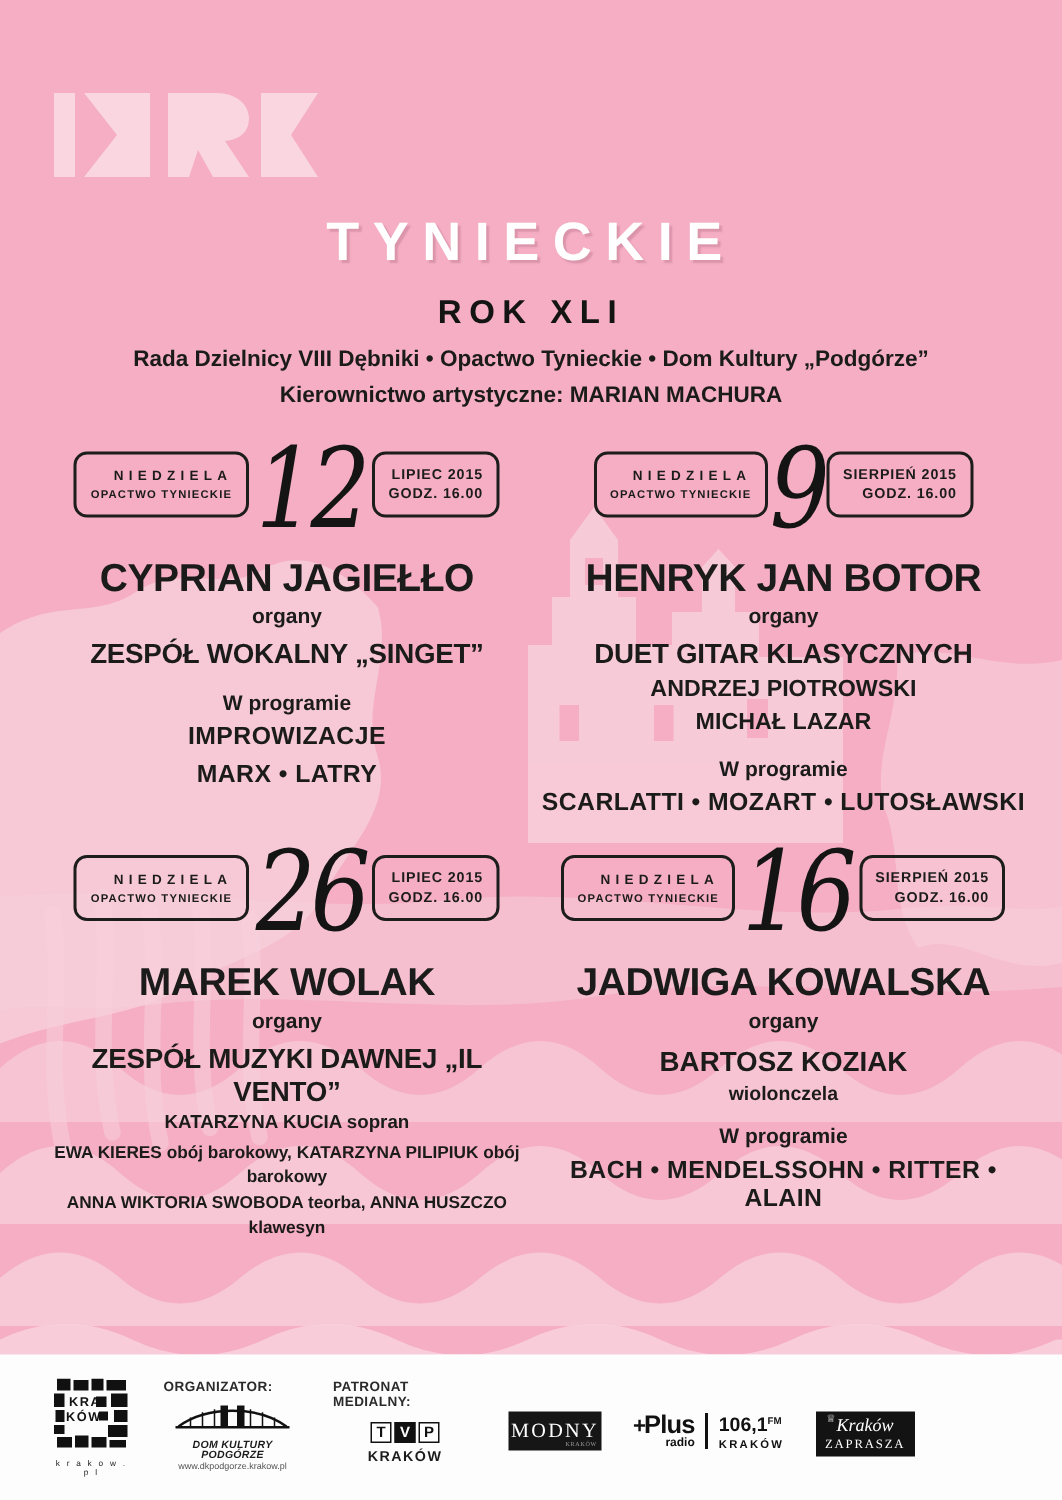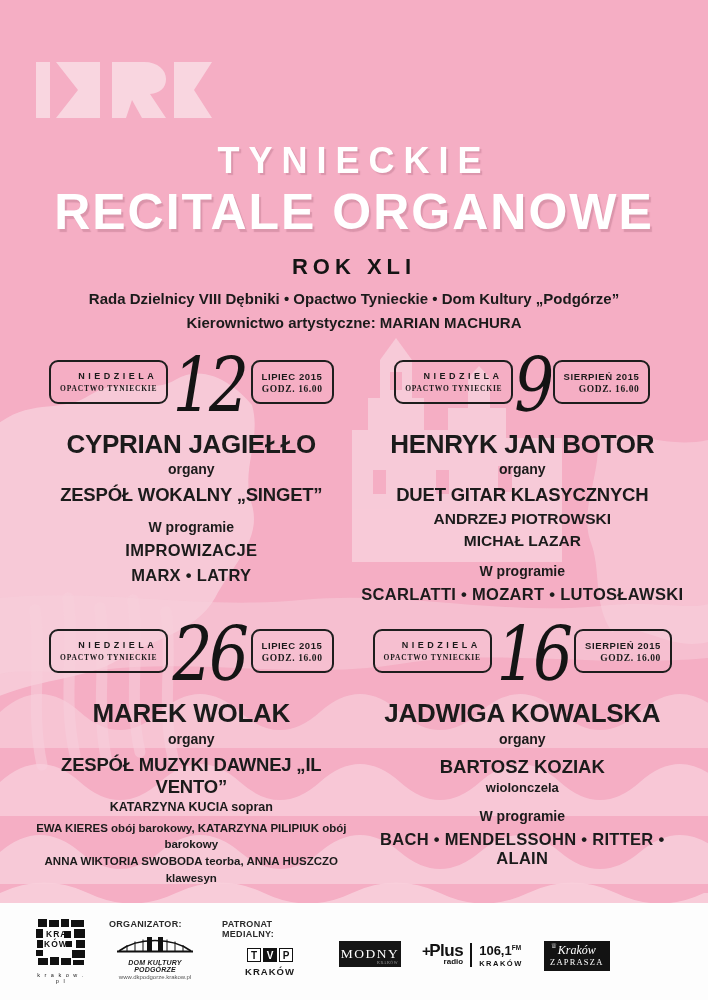--- a/index.html
+++ b/index.html
@@ -24,21 +24,21 @@
   .orgline{font-size:15px;font-weight:bold;margin-top:10px;color:#1b1b1b;}
   .dirline{font-size:15px;font-weight:bold;margin-top:7px;color:#1b1b1b;}
   
   .grid{margin-top:22px;padding:0 18px 0 36px;display:grid;grid-template-columns:1fr 1.08fr;
         column-gap:8px;row-gap:18px;}
   .concert{text-align:center;}
   .badge{display:flex;justify-content:center;align-items:center;}
   .bbox{border:2px solid #1d1d1d;border-radius:9px;padding:6px 9px;min-height:44px;
         display:flex;flex-direction:column;justify-content:center;background:transparent;align-items:flex-end;}
   .bbox .bl1{font-size:9px;font-weight:bold;letter-spacing:3.5px;white-space:nowrap;}
-  .bbox .bl2{font-size:7.5px;font-weight:bold;letter-spacing:.8px;margin-top:3px;white-space:nowrap;font-family:Liberation Serif, serif;}
+  .bbox .bl2{font-size:7.5px;font-weight:bold;letter-spacing:.8px;margin-top:3px;white-space:nowrap;}
   .bbox.right .bl1{letter-spacing:.6px;font-size:9.5px;text-align:left;}
   .bbox.right .bl2{letter-spacing:.6px;font-size:9.5px;text-align:left;margin-top:2px;}
   .bnum{font-family:"DejaVu Serif",serif;font-style:italic;font-size:74px;line-height:58px;
         letter-spacing:-4px;transform:scaleX(.85);margin:0 -2px;position:relative;top:3px;z-index:2;
         color:#141414;}
   .artist{margin-top:20px;font-size:26px;font-weight:bold;letter-spacing:-.3px;line-height:1.05;}
   .role{margin-top:3px;font-size:14px;font-weight:bold;}
   .ensemble{margin-top:7px;font-size:18.5px;font-weight:bold;letter-spacing:-.2px;}
   .member{margin-top:4px;font-size:15.5px;font-weight:bold;}
   .soloist{margin-top:2px;font-size:12.5px;font-weight:bold;}
@@ -136,21 +136,20 @@
           <rect x="0" y="0" width="14" height="56"></rect>
           <path d="M20,0 H64 V56 H20 L42,28 Z"></path>
           <path d="M76,0 H108 C122,0 130,8 130,17 C130,26 124,31 114,32 L130,56 H106 L96,38 L90,56 H76 Z"></path>
           <rect x="118" y="0" width="0" height="0"></rect>
           <path d="M138,0 H176 L158,28 L176,56 H138 Z"></path>
         </g>
       </svg>
 
       <div class="head">
         <div class="title1">TYNIECKIE</div>
-        <div class="title2">RECITALE ORGANOWE</div>
         <div class="year">ROK XLI</div>
         <div class="orgline">Rada Dzielnicy VIII Dębniki  •  Opactwo Tynieckie  •  Dom Kultury „Podgórze”</div>
         <div class="dirline">Kierownictwo artystyczne: MARIAN MACHURA</div>
       </div>
 
       <div class="grid">
 
         <section class="concert">
           <div class="badge">
             <div class="bbox left">

